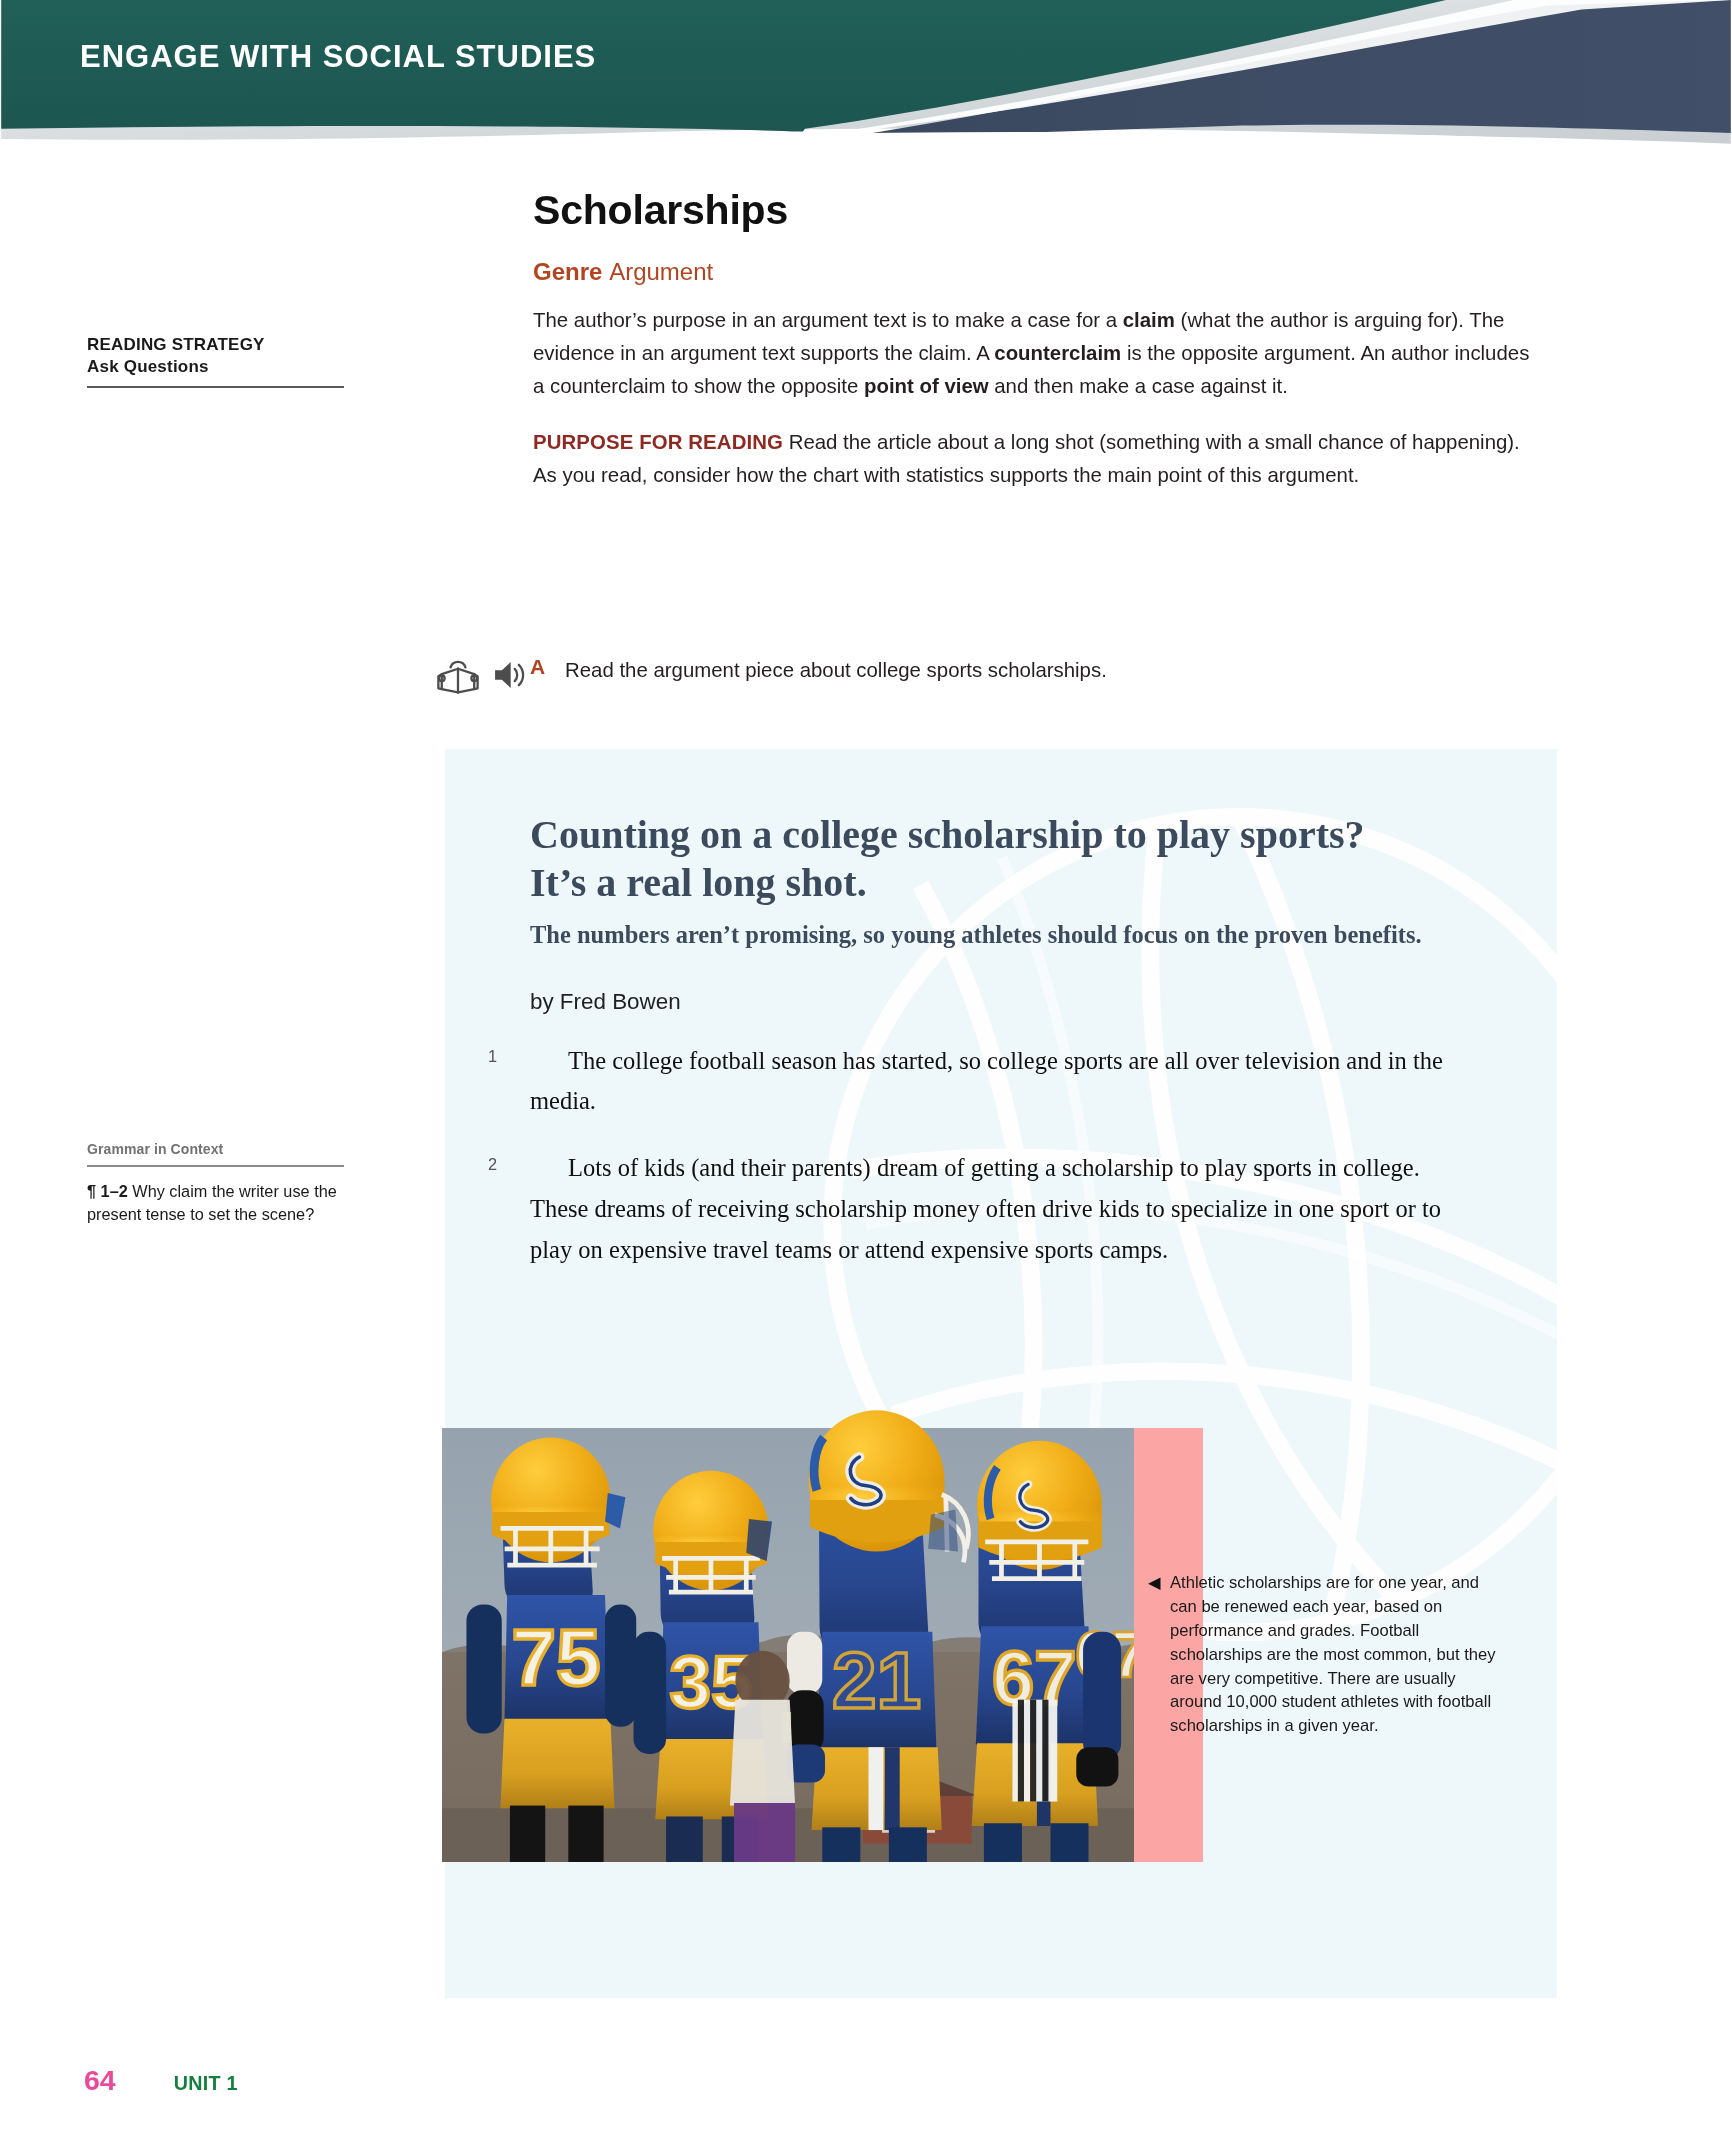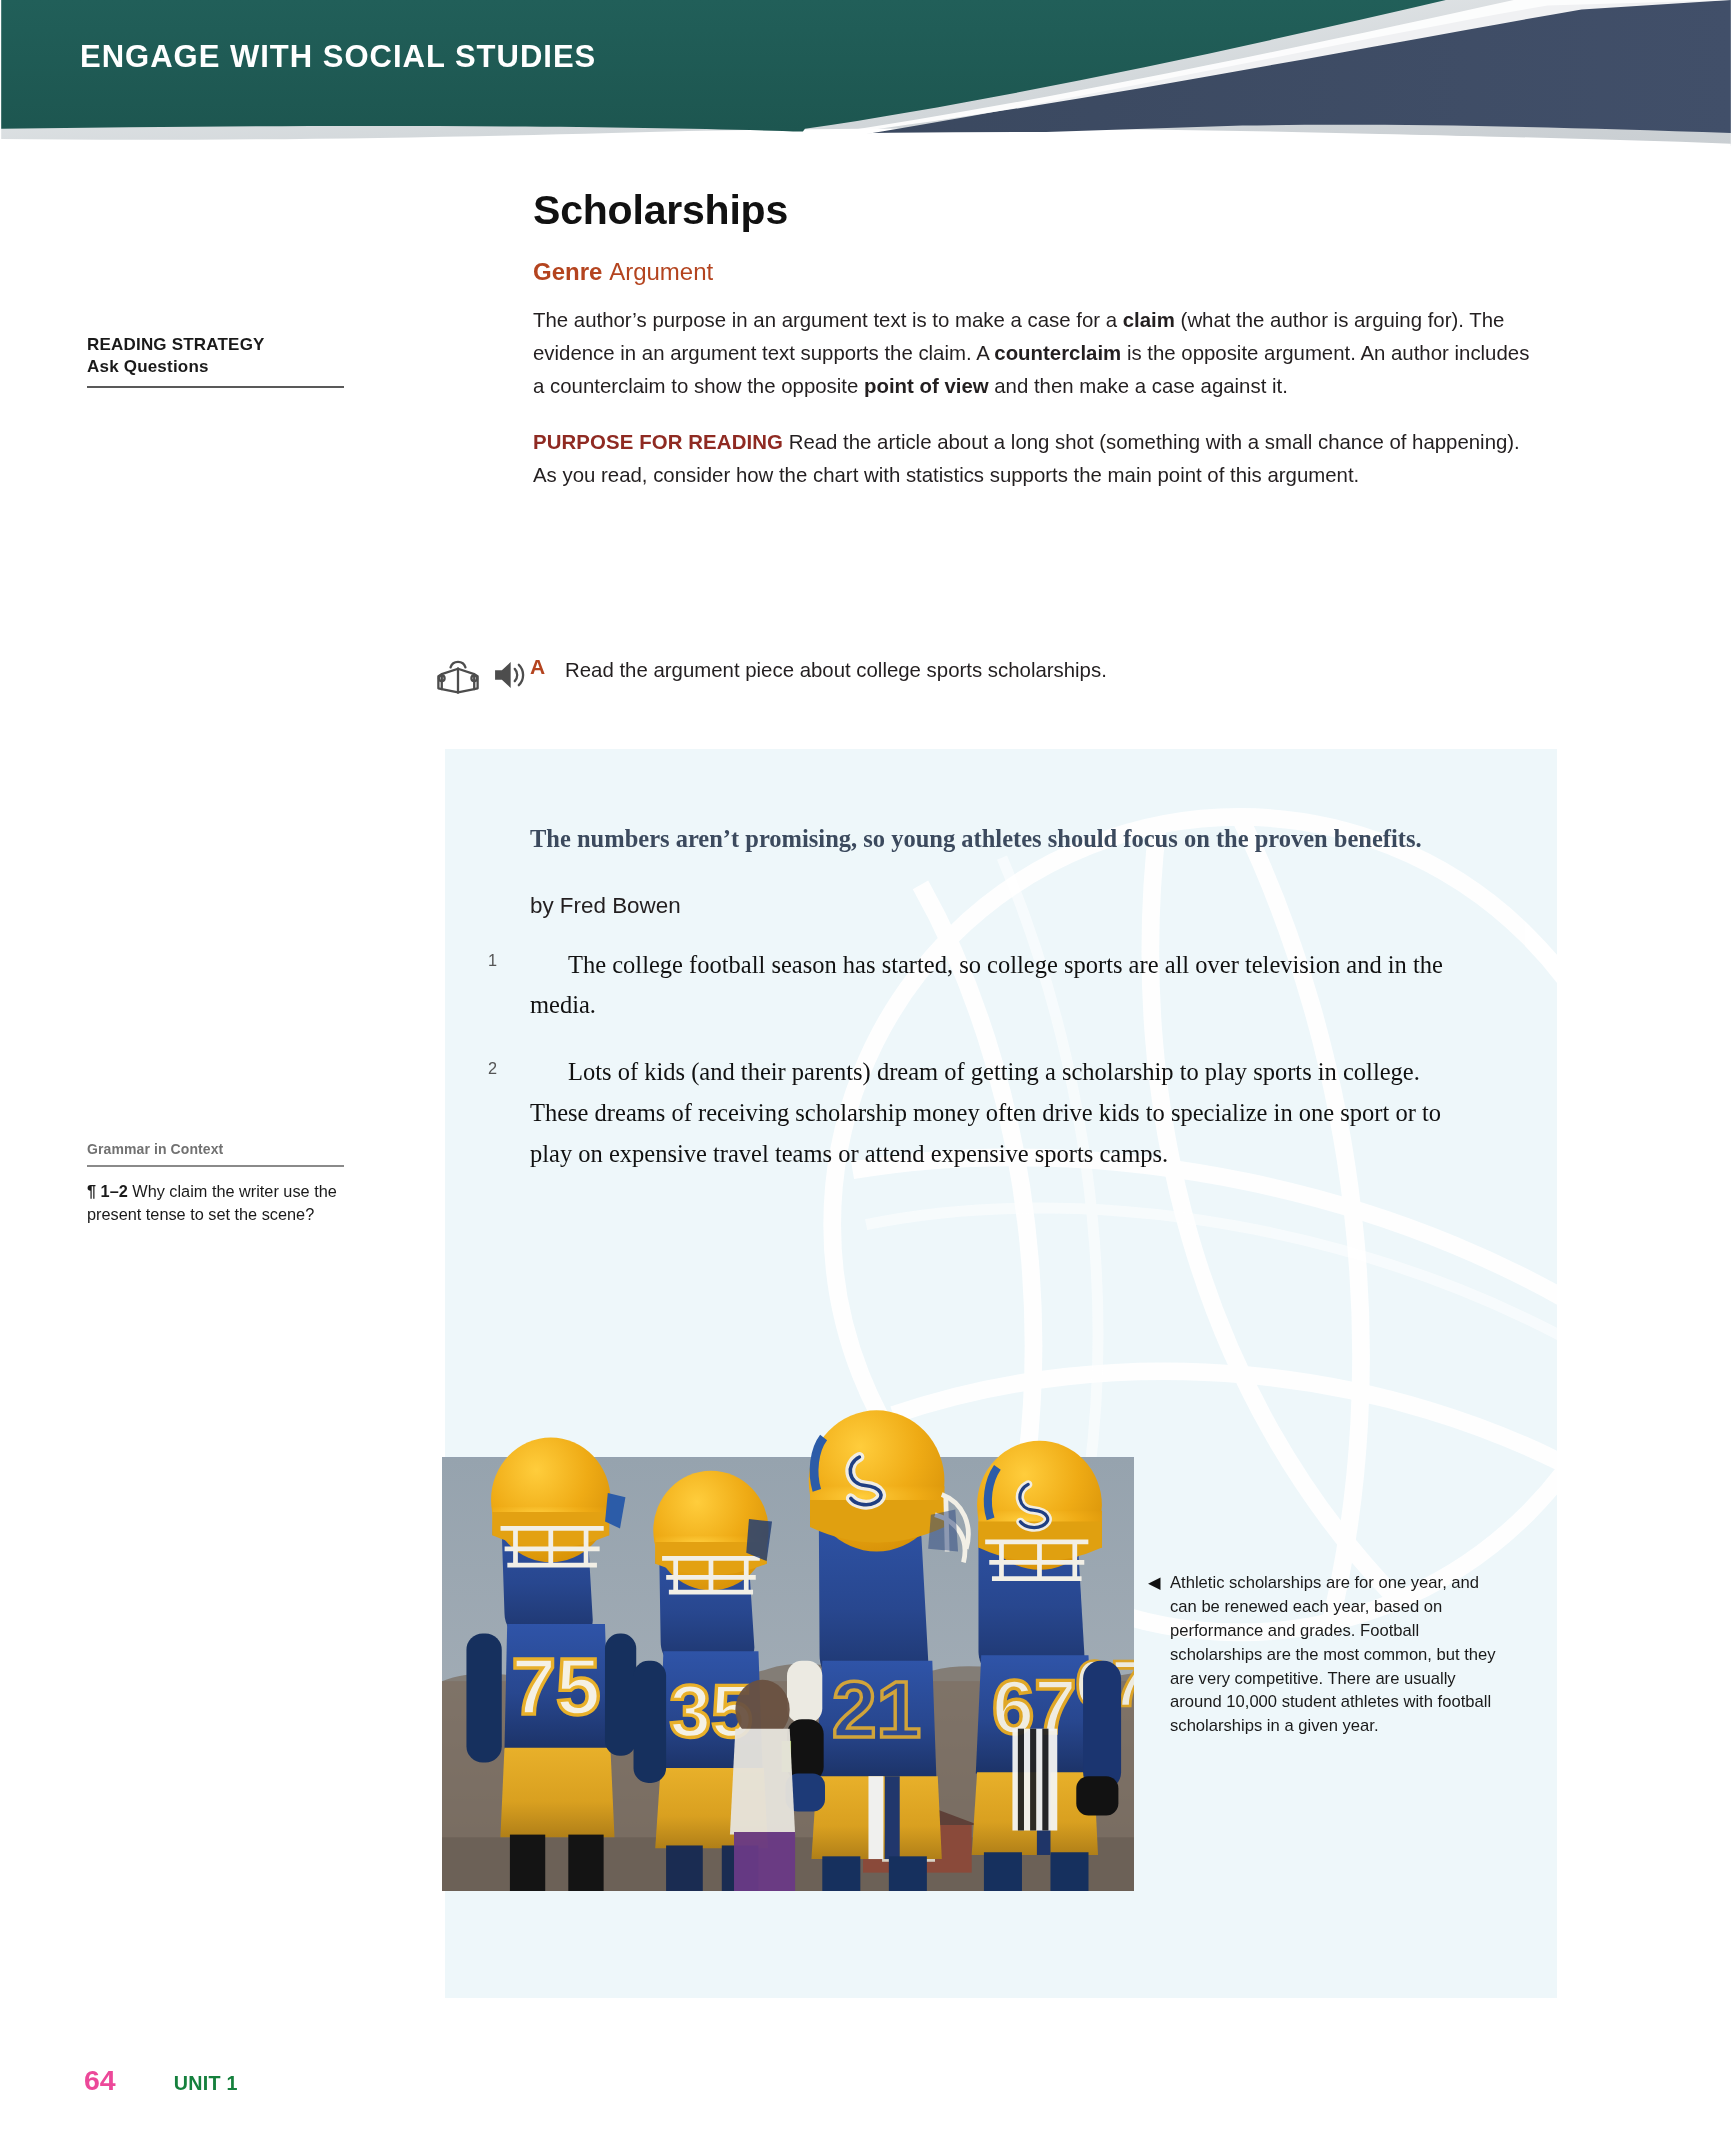--- a/index.html
+++ b/index.html
@@ -214,25 +214,25 @@
     position: absolute;
     left: 442px;
     top: 1337px;
     width: 693px;
     height: 543px;
     z-index: 3;
   }
   #photo-frame {
     position: absolute;
     left: 0;
-    top: 120px;
-    width: 692px;
+    top: 91px;
+    width: 761px;
     height: 434px;
     overflow: hidden;
-    background: #3b82f6;
+    background: #fca5a5;
   }
   #helmet-layer {
     position: absolute;
     left: 0; top: 0;
     width: 692px; height: 543px;
     overflow: visible;
   }
 
   
   #photo-caption {
@@ -379,20 +379,21 @@
       <path d="M660 980 C980 870 1380 900 1700 1080"></path>
       <path d="M1170 100 C1340 450 1400 900 1300 1300"></path>
     </g>
     <g fill="none" stroke="#ffffff" stroke-width="16" opacity="0.55">
       <path d="M820 160 C980 540 1010 1000 880 1350"></path>
       <path d="M620 700 C960 630 1430 710 1770 940"></path>
     </g>
   </svg>
 
   <div id="article-inner">
+    <h2 id="article-headline">Counting on a college scholarship to play sports? It’s a real long shot.</h2>
     <h3 id="article-deck">The numbers aren’t promising, so young athletes should focus on the proven benefits.</h3>
     <div id="article-byline">by Fred Bowen</div>
 
     <div id="article-paras">
         <p class="art-para"><span class="pnum">1</span><span>The college football season has started, so college sports are all over television and in the media.</span></p>
         <p class="art-para"><span class="pnum">2</span><span>Lots of kids (and their parents) dream of getting a scholarship to play sports in college. These dreams of receiving scholarship money often drive kids to specialize in one sport or to play on expensive travel teams or attend expensive sports camps.</span></p>
       </div>
   </div>
 </div>
 

